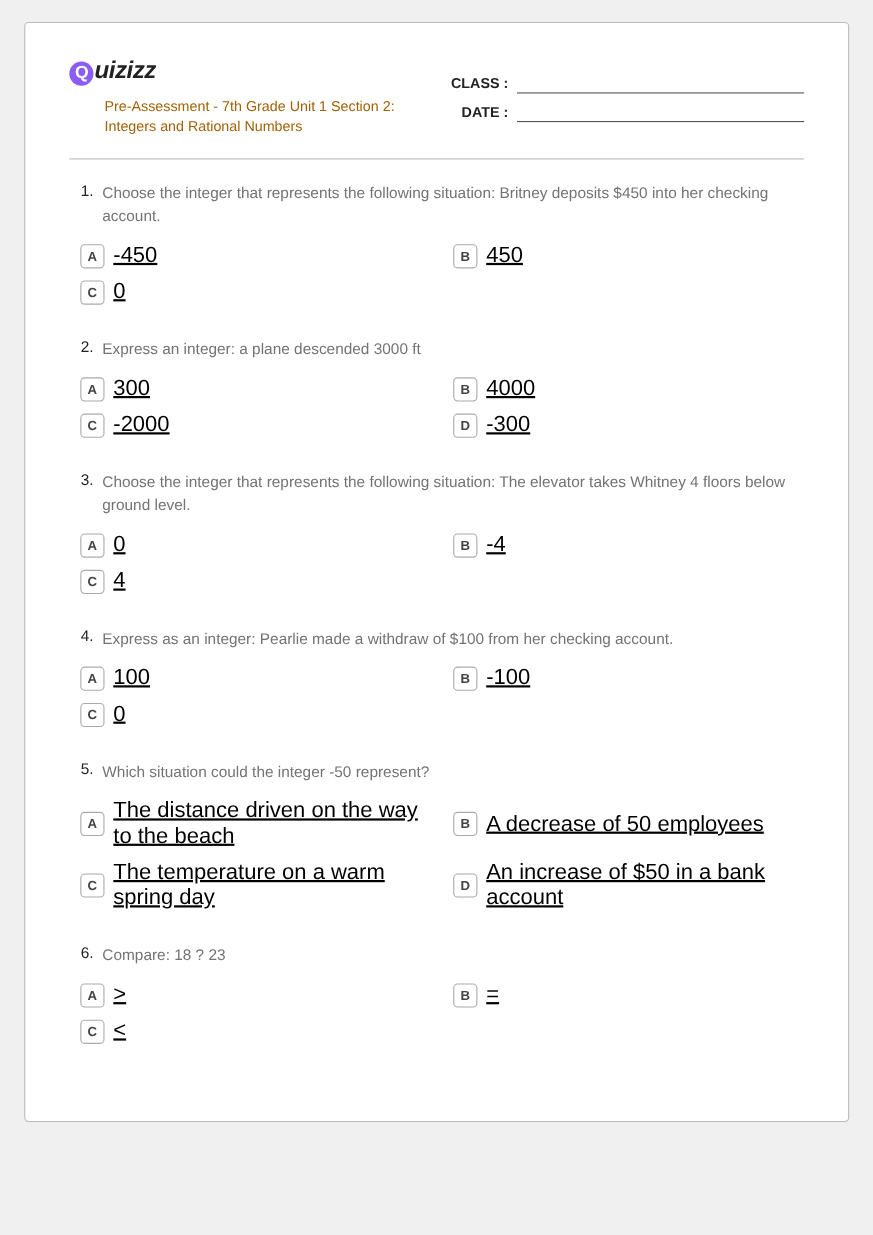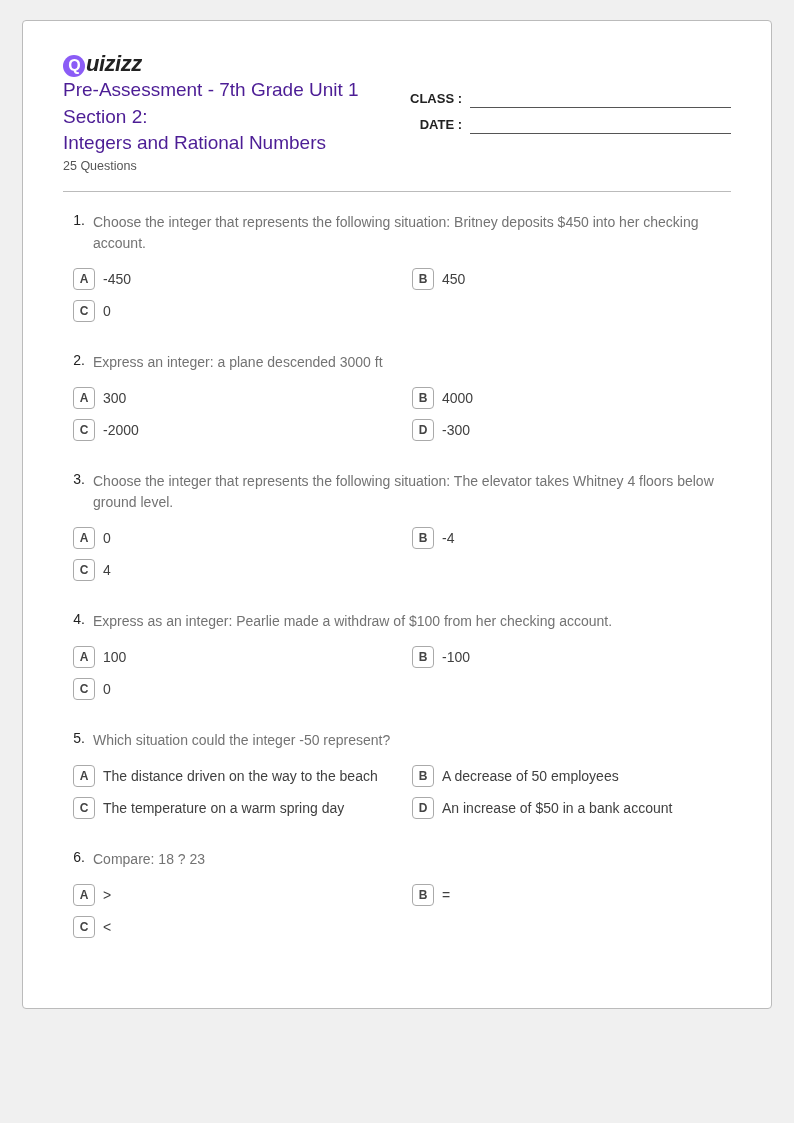--- a/index.html
+++ b/index.html
@@ -25,20 +25,21 @@
       display: flex;
       gap: 20px;
       margin-bottom: 18px;
     }
     .header-left {
       flex: 1;
     }
     .quizizz-logo {
       display: flex;
       align-items: flex-end;
+      margin-bottom: 10px;
     }
     .logo-q {
       font-size: 22px;
       font-weight: 900;
       color: #222;
       font-style: italic;
       letter-spacing: -1px;
     }
     .logo-q span.q-circle {
       display: inline-block;
@@ -55,24 +56,25 @@
       font-style: normal;
     }
     .logo-text {
       font-size: 22px;
       font-weight: 900;
       color: #222;
       font-style: italic;
       letter-spacing: -0.5px;
     }
     .pre-assessment-title {
-      font-size: 19px;
-      color: #4c1d95;
+      font-size: 13px;
+      color: #a16207;
       line-height: 1.4;
       margin-bottom: 2px;
+      margin-left: 32px;
     }
     .questions-count {
       font-size: 12.5px;
       color: #555;
     }
     .header-right {
       flex: 1;
       display: flex;
       flex-direction: column;
       gap: 8px;
@@ -140,22 +142,23 @@
       width: 22px;
       height: 22px;
       border: 1.5px solid #aaa;
       border-radius: 4px;
       font-size: 12px;
       font-weight: bold;
       color: #444;
       flex-shrink: 0;
     }
     .option-text {
-      font-size: 14px;
-      color: #404040;
+      font-size: 20px;
+      color: #000000;
+      text-decoration: underline;
     }
     
     .options-grid .option-single {
       grid-column: 1;
     }
   </style>
 </head>
 <body>
 
 <div class="page">
@@ -164,21 +167,20 @@
     <div class="header-left">
       <div class="quizizz-logo">
         <span class="logo-q">
           <span class="q-circle">Q</span><span class="logo-text">uizizz</span>
         </span>
       </div>
       <div class="pre-assessment-title">
         <div>Pre-Assessment - 7th Grade Unit 1 Section 2:</div>
         <div>Integers and Rational Numbers</div>
       </div>
-      <div class="questions-count">25 Questions</div>
     </div>
     <div class="header-right">
       <div class="field-row">
         <span class="field-label">CLASS :</span>
         <div class="field-line"></div>
       </div>
       <div class="field-row">
         <span class="field-label">DATE :</span>
         <div class="field-line"></div>
       </div>

